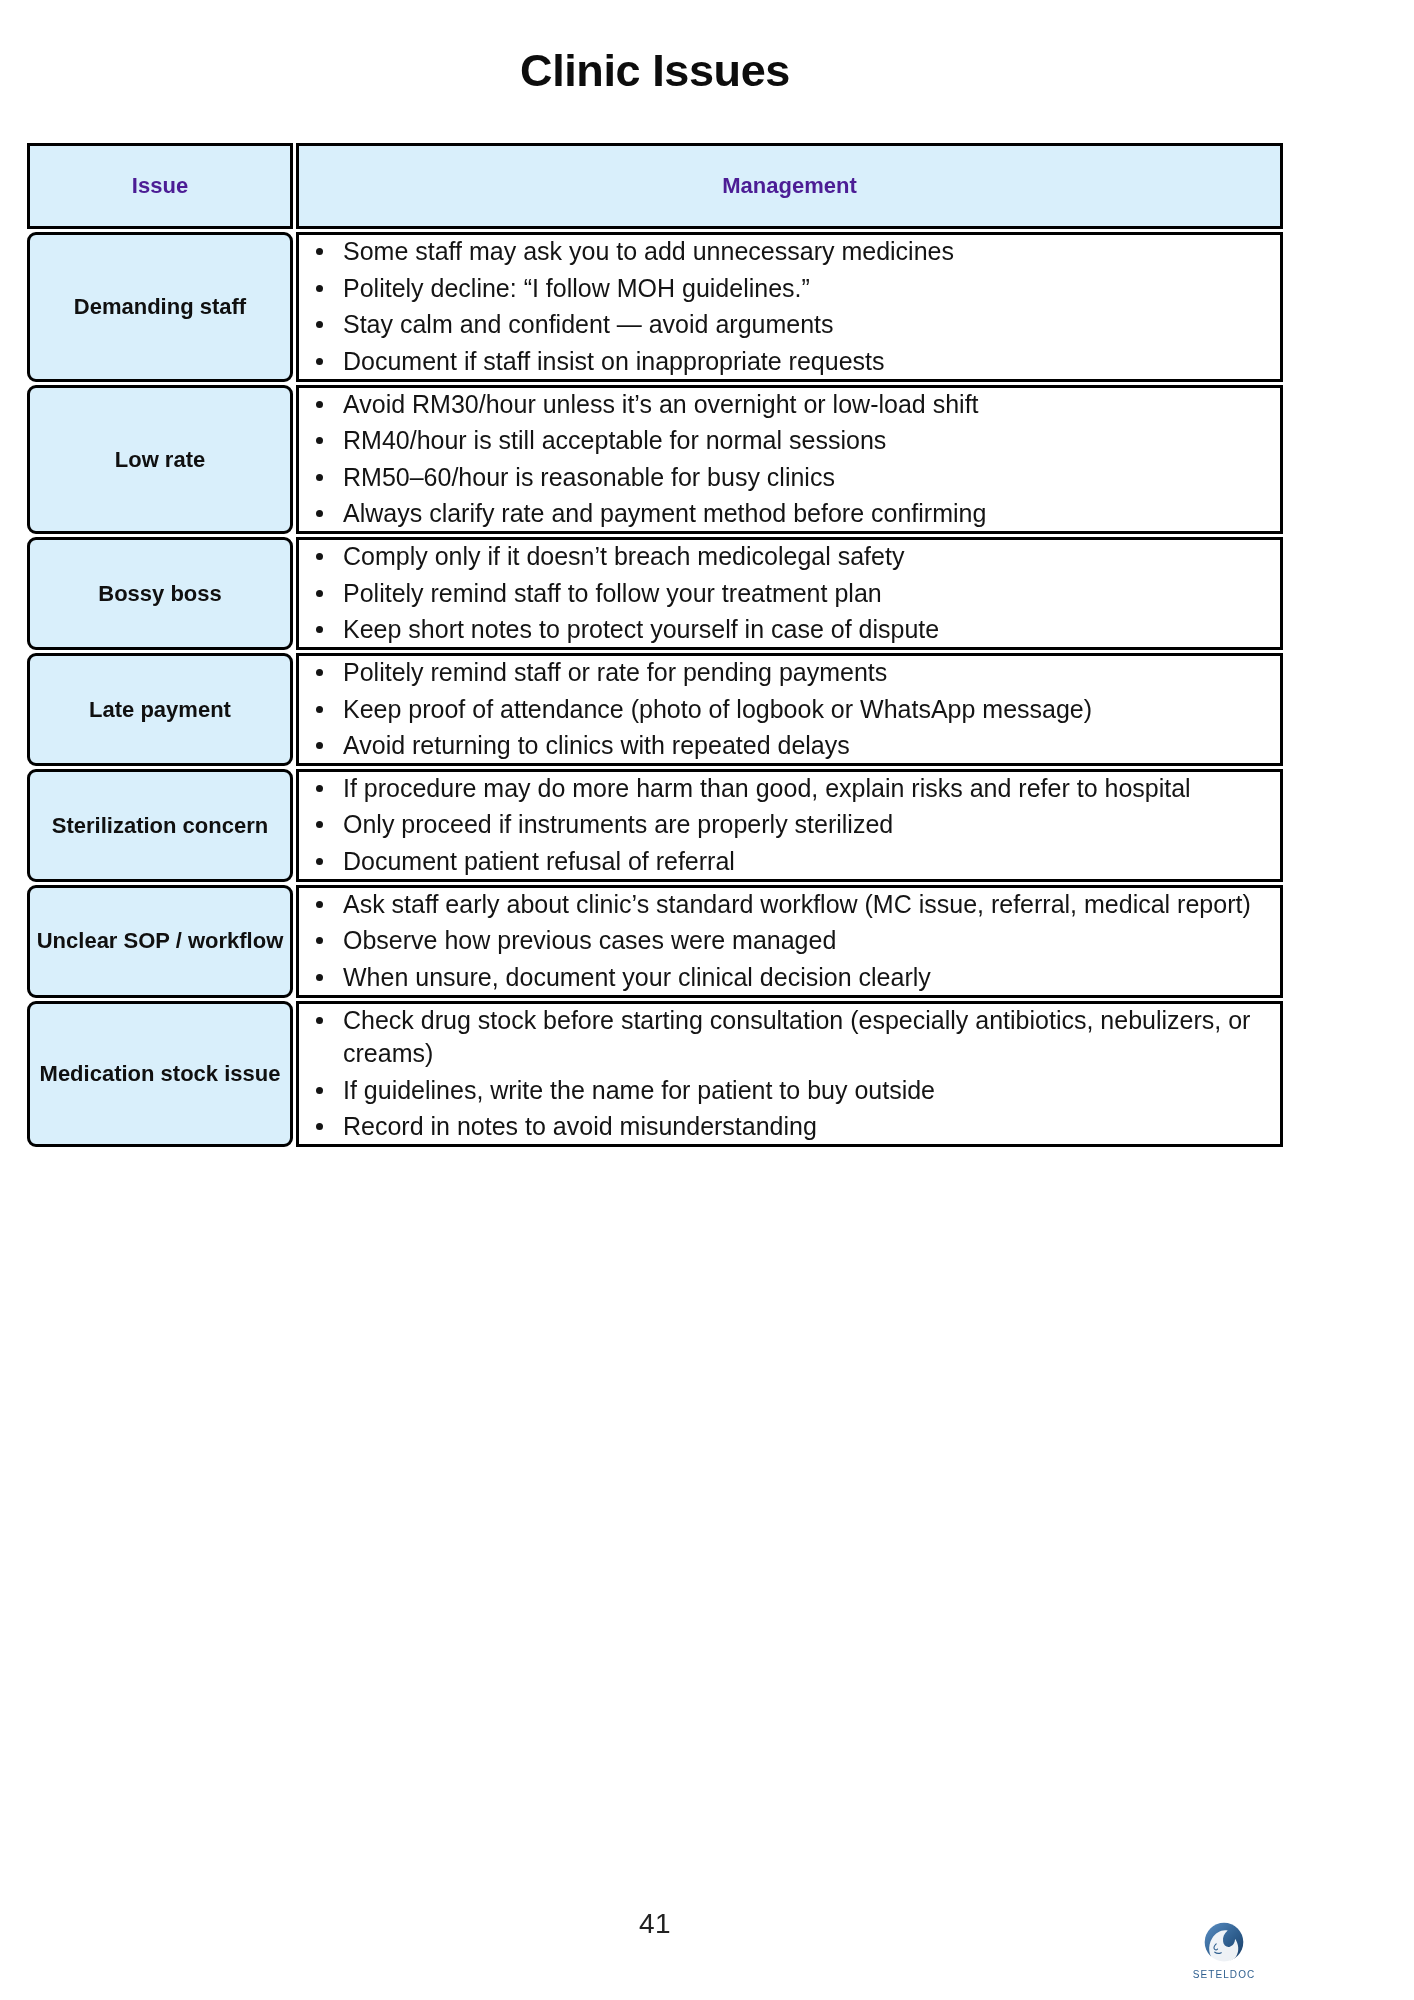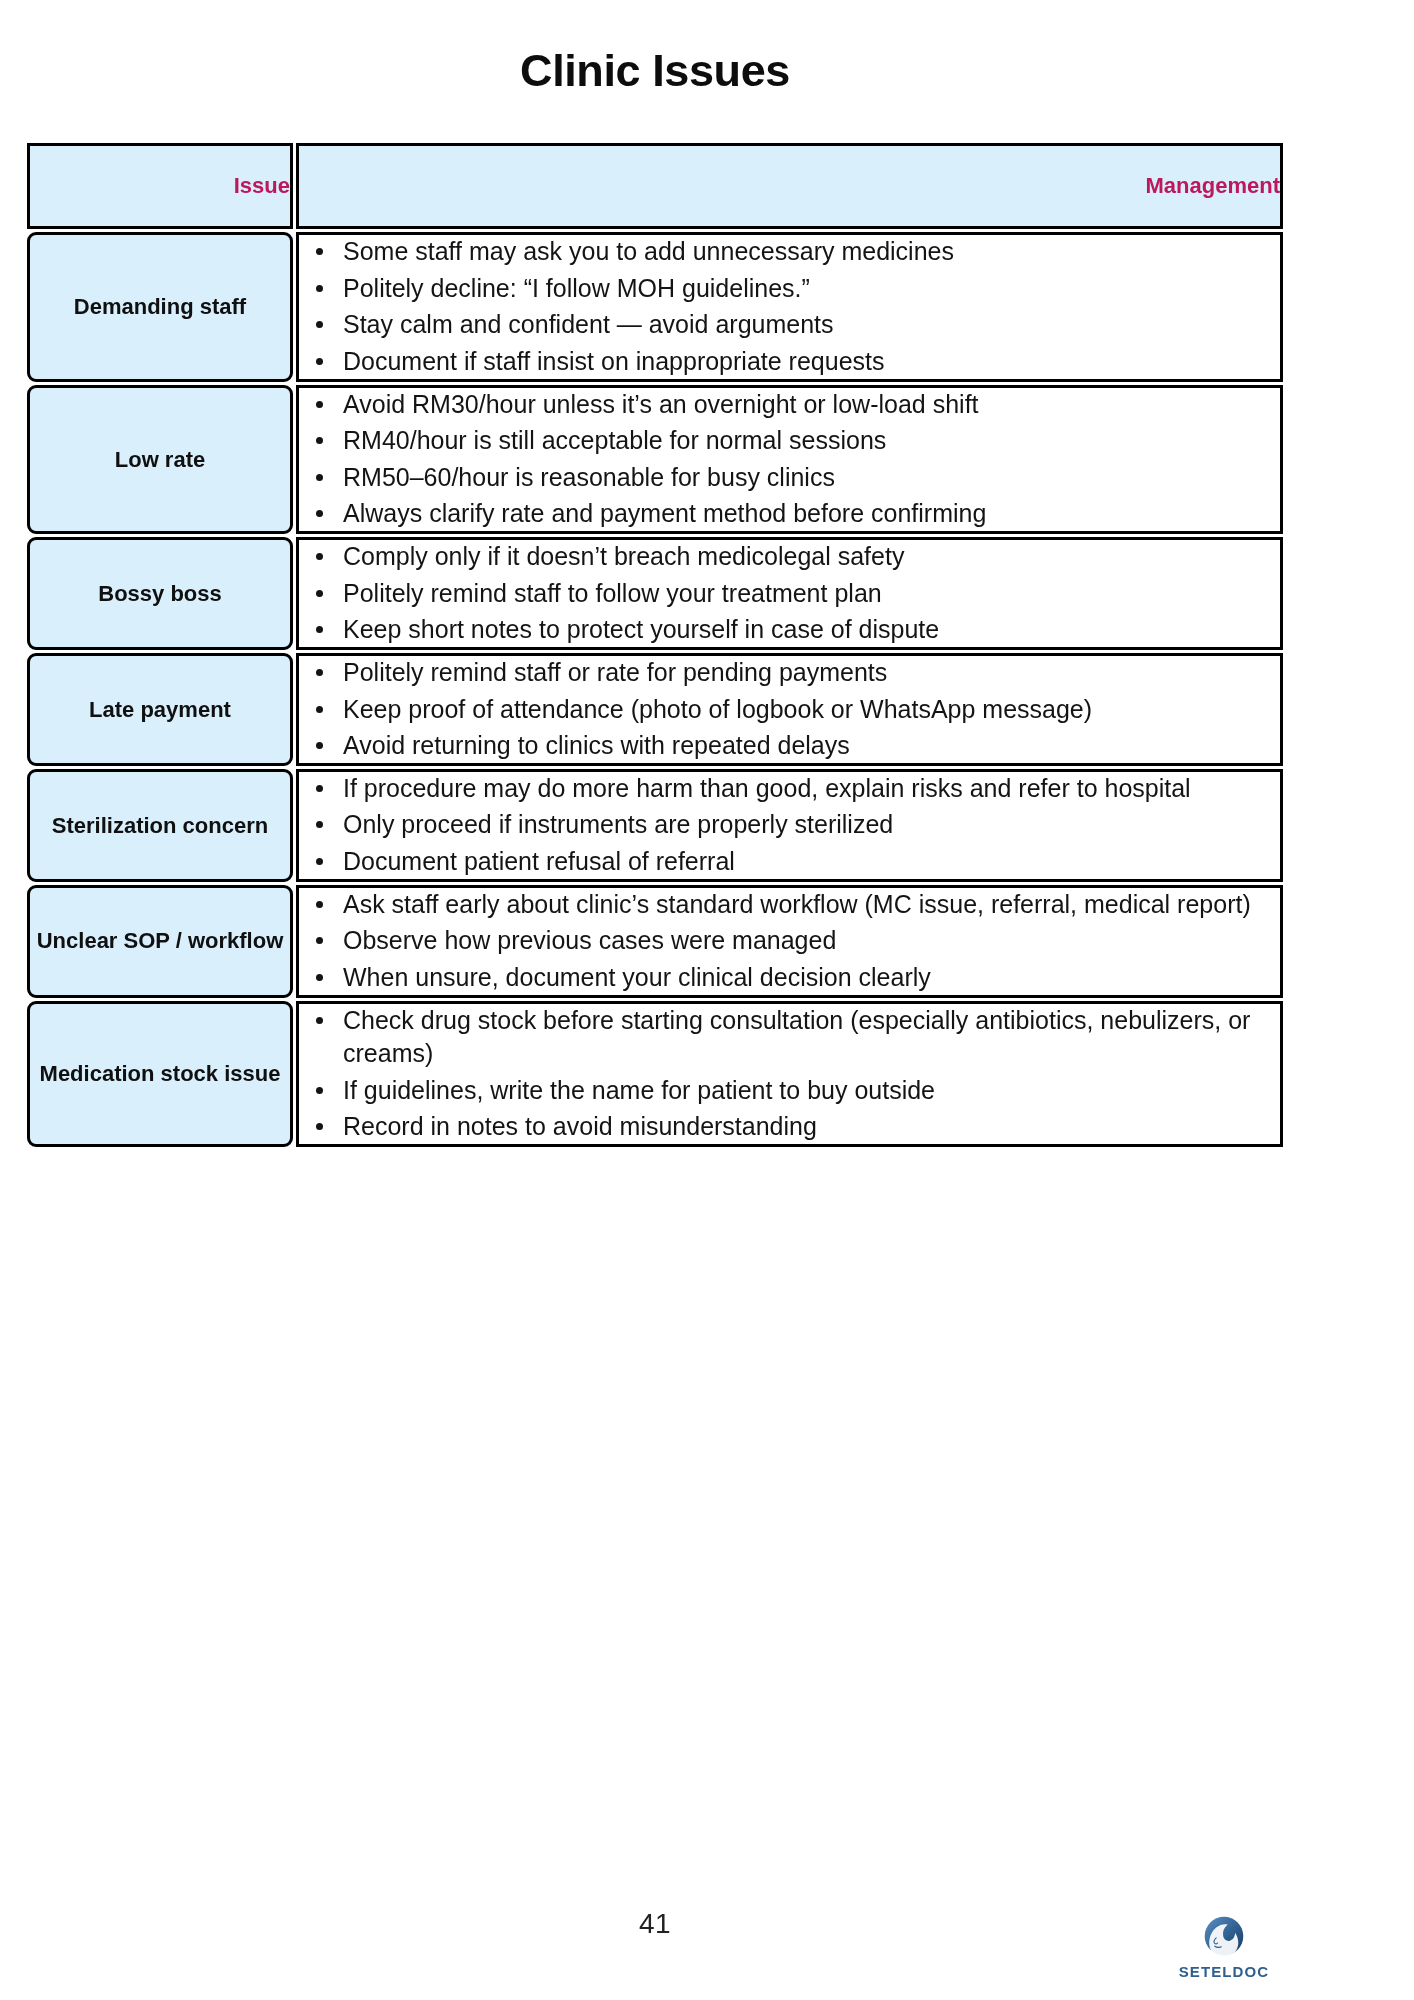--- a/index.html
+++ b/index.html
@@ -48,23 +48,23 @@
     vertical-align: middle;
     padding: 0;
   }
   col.c-issue { width: 266px; }
   col.c-mgmt  { width: auto; }
 
   th.head-cell {
     background: #d9effb;
     font-size: 22px;
     font-weight: bold;
-    text-align: right;
+    text-align: center;
     height: 80px;
-    color: #be185d;
+    color: #4c1d95;
   }
   td.issue-cell {
     background: #d9effb;
     text-align: center;
     font-size: 22px;
     font-weight: bold;
     line-height: 1.42;
     color: #101010;
     padding: 6px 10px;
     border-radius: 9px;
@@ -122,24 +122,24 @@
     width: 104px;
     text-align: center;
   }
   .logo-mark {
     display: block;
     margin: 0 auto 3px auto;
     width: 46px;
     height: 46px;
   }
   .logo-text {
-    font-size: 15px;
+    font-size: 10px;
     letter-spacing: 1.1px;
     color: #2f5f8f;
-    font-weight: bold;
+    font-weight: normal;
   }
 </style>
 </head>
 <body>
 
 <div class="page">
 
   <h1 class="page-title">Clinic Issues</h1>
 
   <div class="table-wrap">

